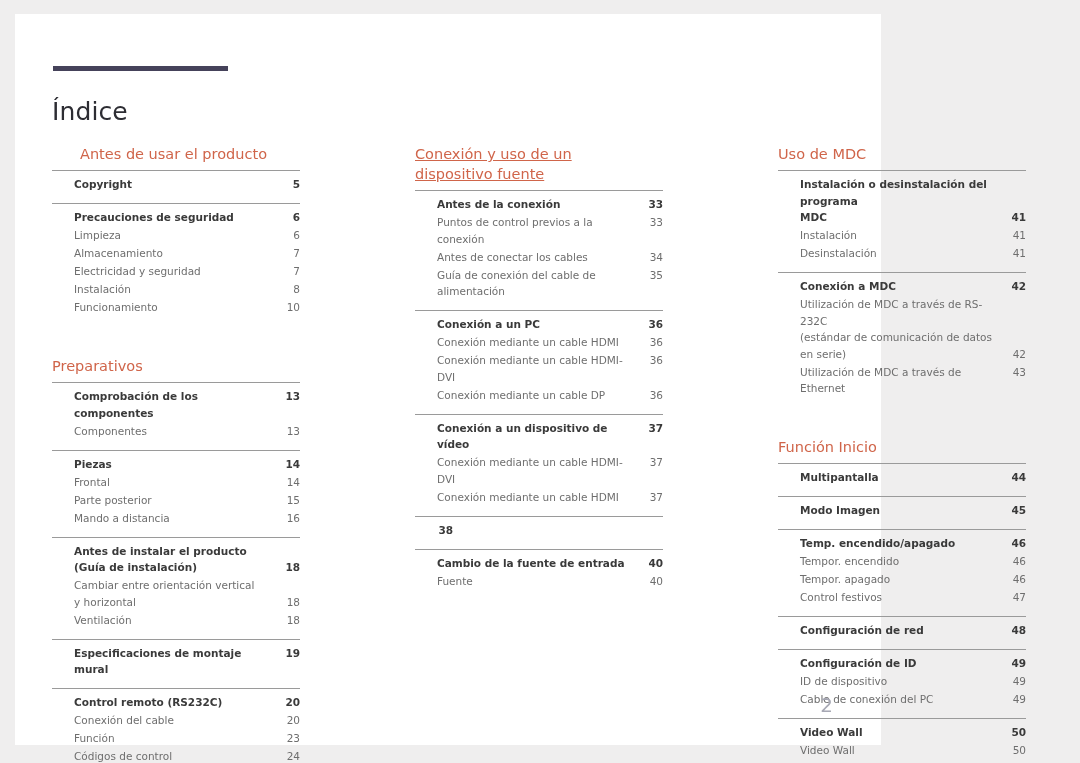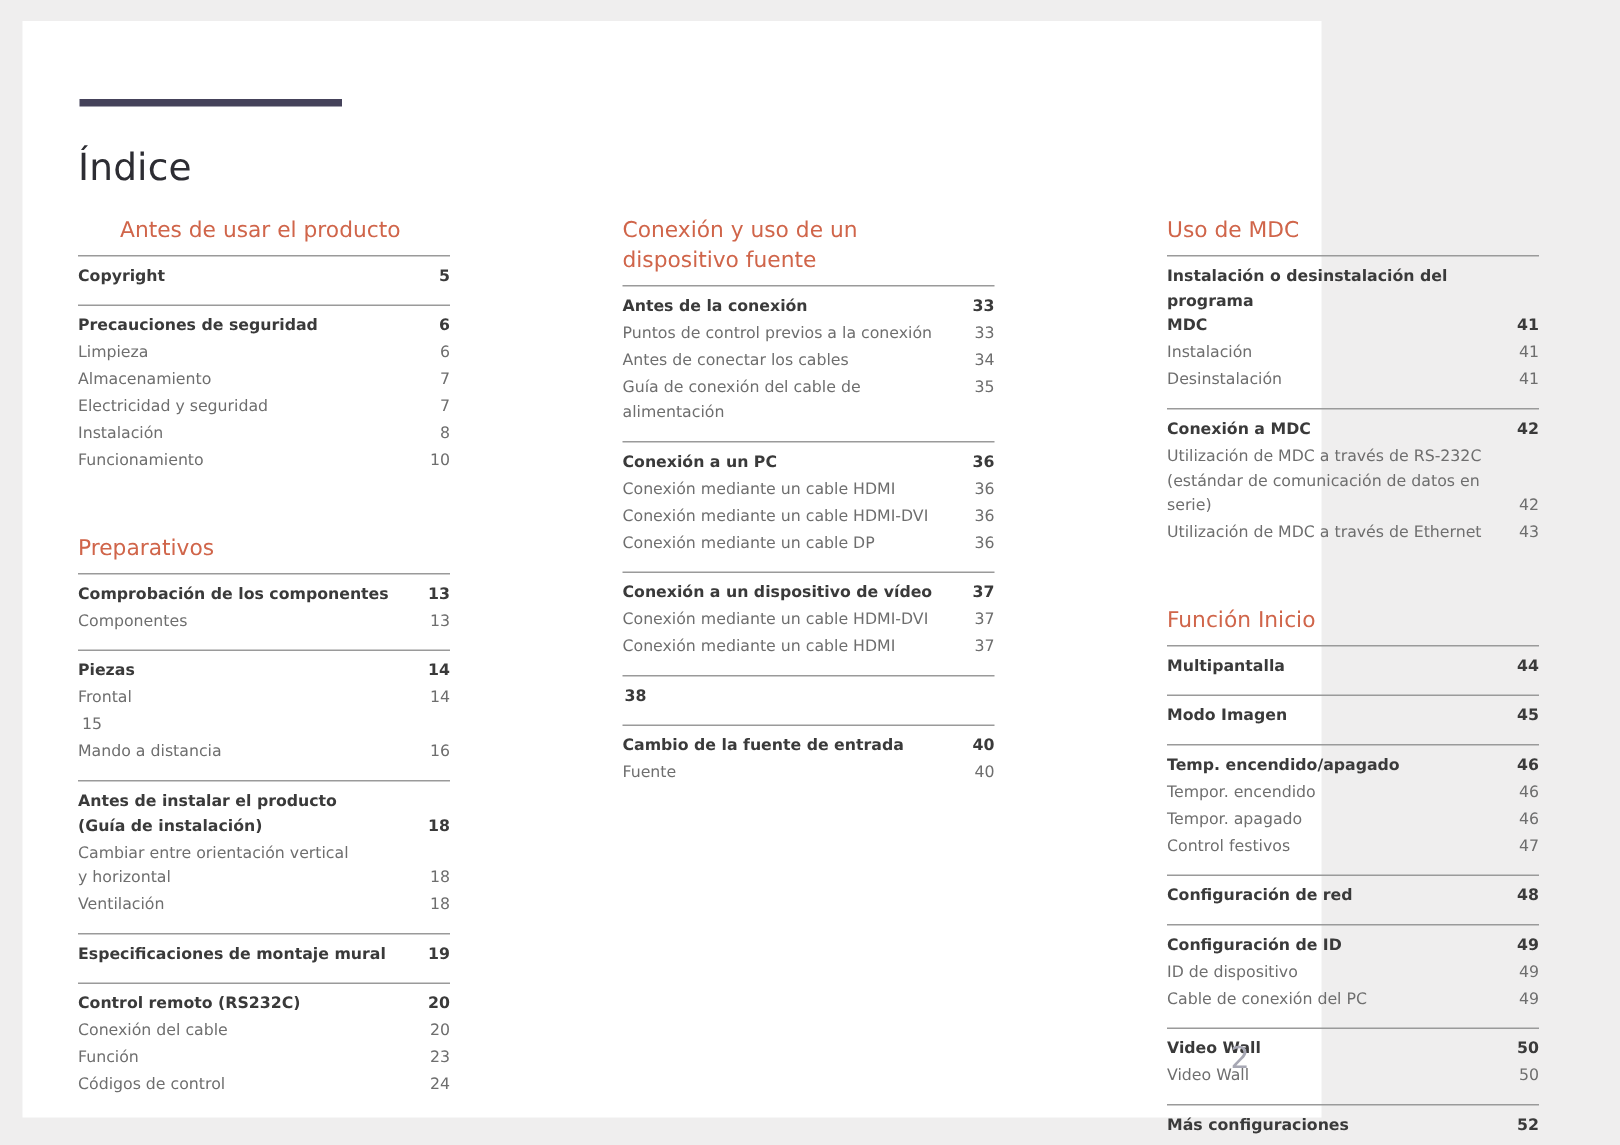--- a/index.html
+++ b/index.html
@@ -79,20 +79,21 @@
     padding-top: 4px;
     padding-bottom: 10px;
   }
 
   .entry {
     display: flex;
     align-items: flex-start;
     justify-content: space-between;
     line-height: 16.5px;
     padding: 1px 0 0.5px 0;
+    margin-left: 22px;
   }
 
   .entry .label {
     font-size: 10.5px;
     color: #6e6e6e;
     flex: 1 1 auto;
     padding-right: 8px;
     white-space: pre-line;
   }
 
@@ -188,20 +189,21 @@
           <div class="group">
             <div class="entry main">
               <span class="label">Piezas</span>
               <span class="pnum">14</span>
             </div>
             <div class="entry">
               <span class="label">Frontal</span>
               <span class="pnum">14</span>
             </div>
             <div class="entry">
+              <span class="label">Parte posterior</span>
               <span class="pnum">15</span>
             </div>
             <div class="entry">
               <span class="label">Mando a distancia</span>
               <span class="pnum">16</span>
             </div>
           </div>
           <div class="group">
             <div class="entry main multiline">
               <span class="label">Antes de instalar el producto
@@ -239,21 +241,21 @@
             </div>
             <div class="entry">
               <span class="label">Códigos de control</span>
               <span class="pnum">24</span>
             </div>
           </div>
         </div>
       </div>
       <div class="column">
         <div class="section">
-          <div class="section-heading" style="white-space: pre-line;">Conexión y uso de un
+          <div class="section-heading" style="white-space: pre-line; text-decoration: underline;">Conexión y uso de un
 dispositivo fuente</div>
           <div class="group">
             <div class="entry main">
               <span class="label">Antes de la conexión</span>
               <span class="pnum">33</span>
             </div>
             <div class="entry">
               <span class="label">Puntos de control previos a la conexión</span>
               <span class="pnum">33</span>
             </div>

